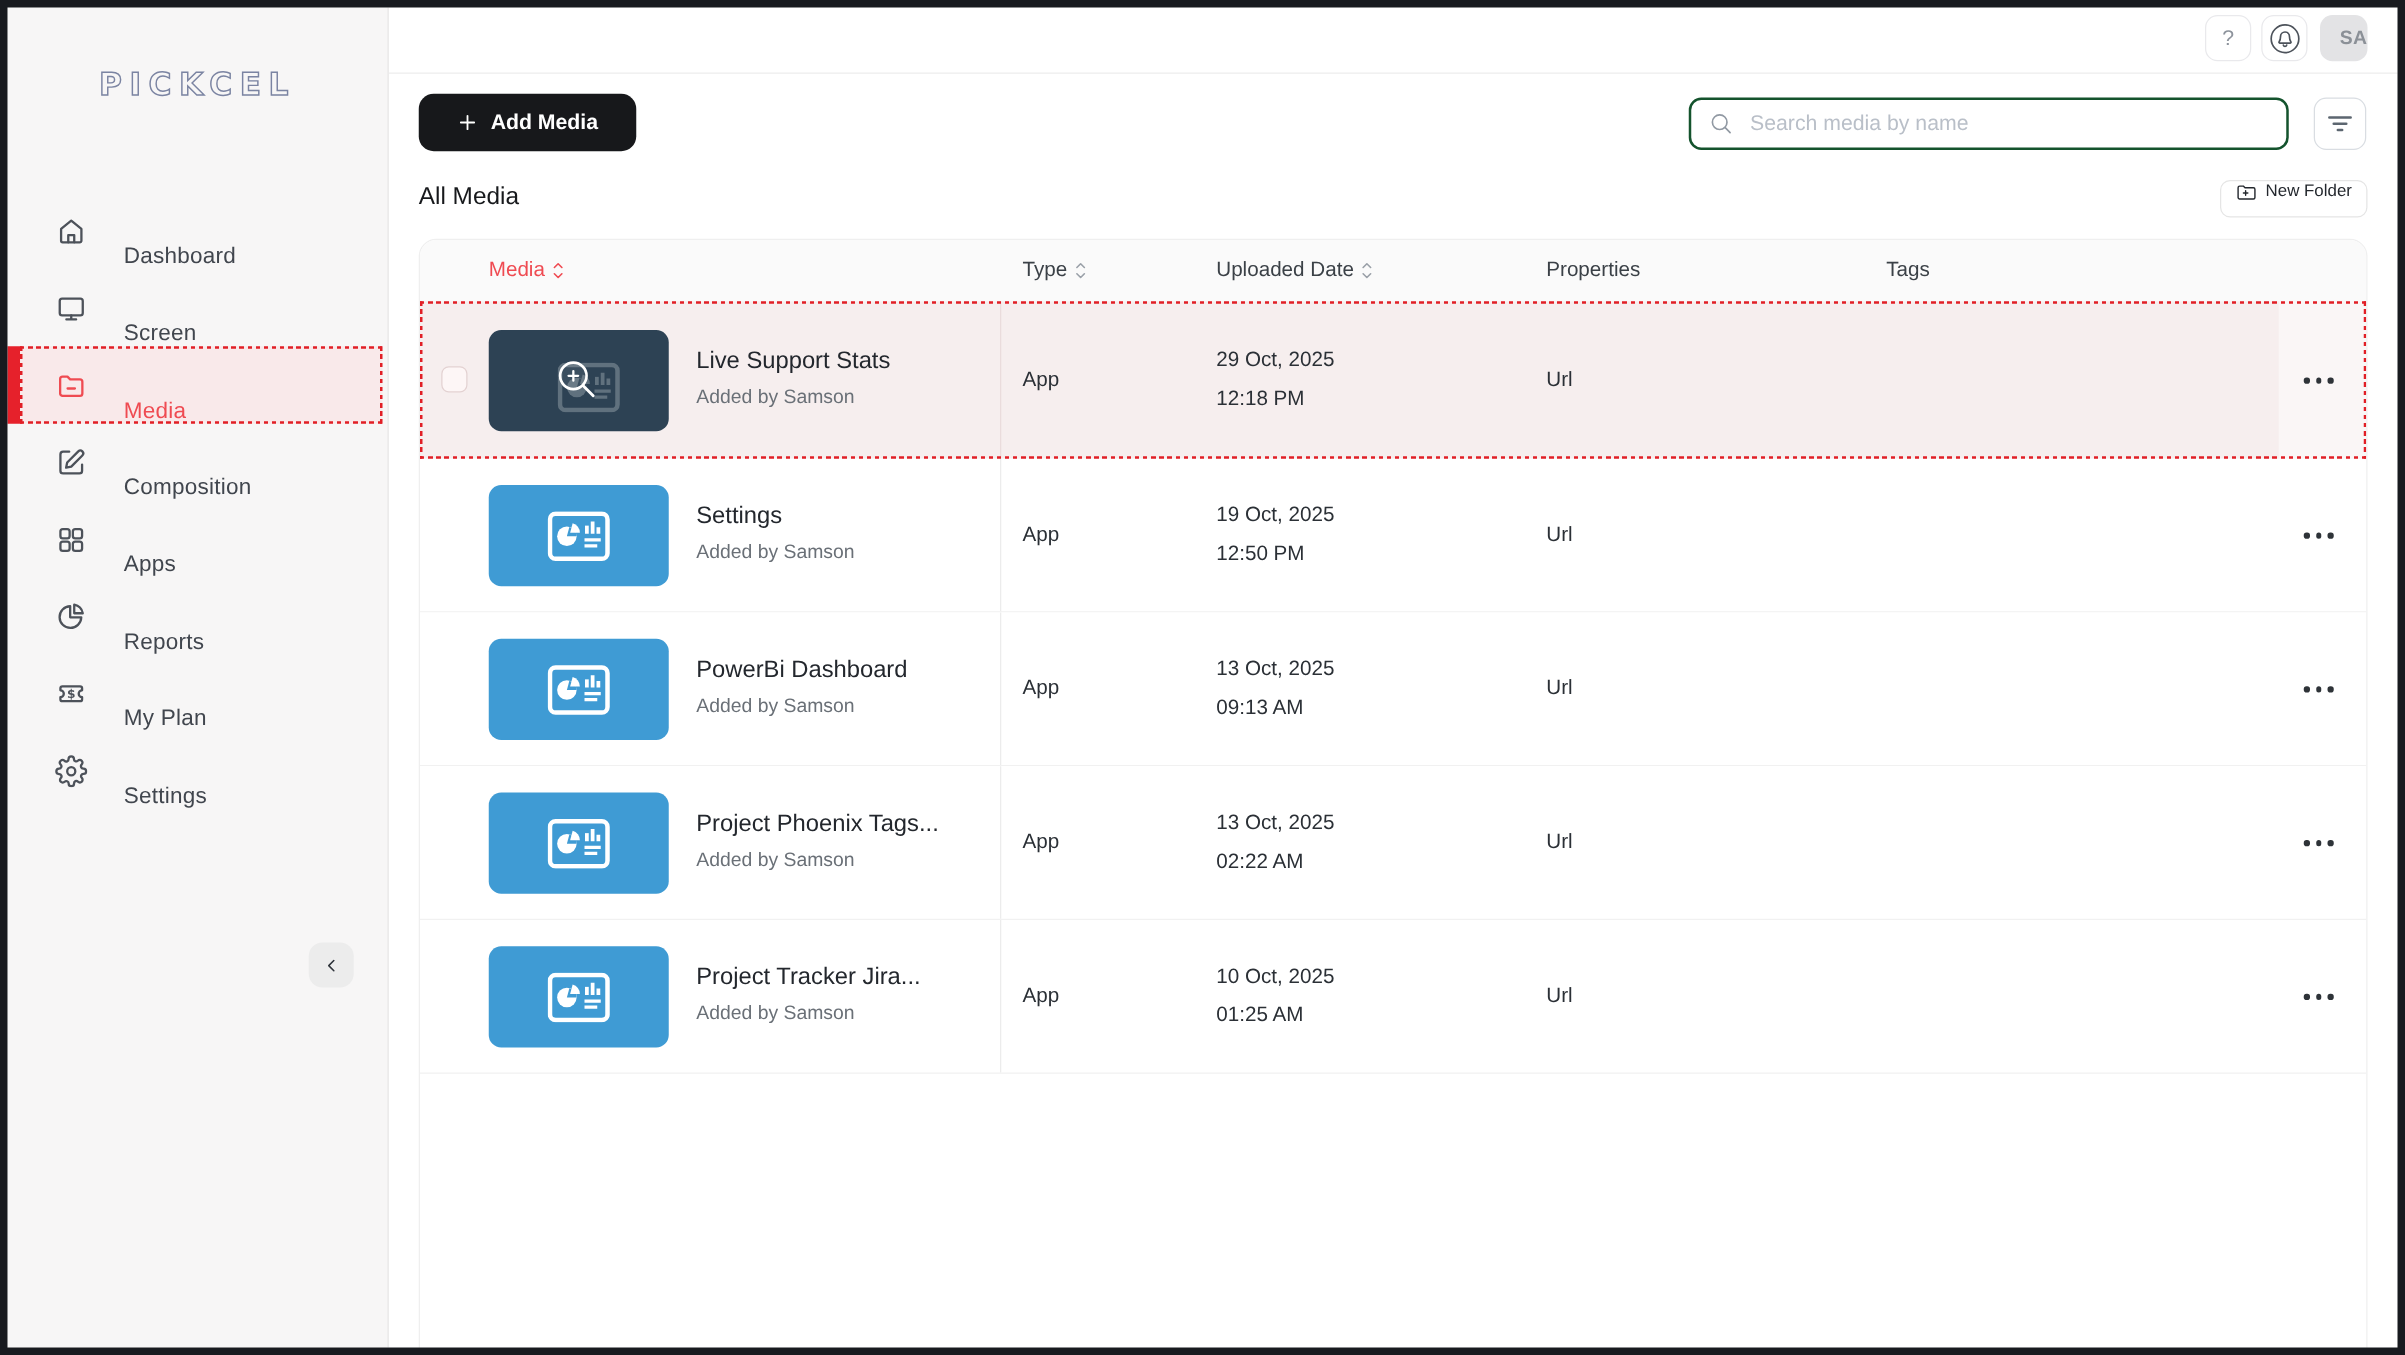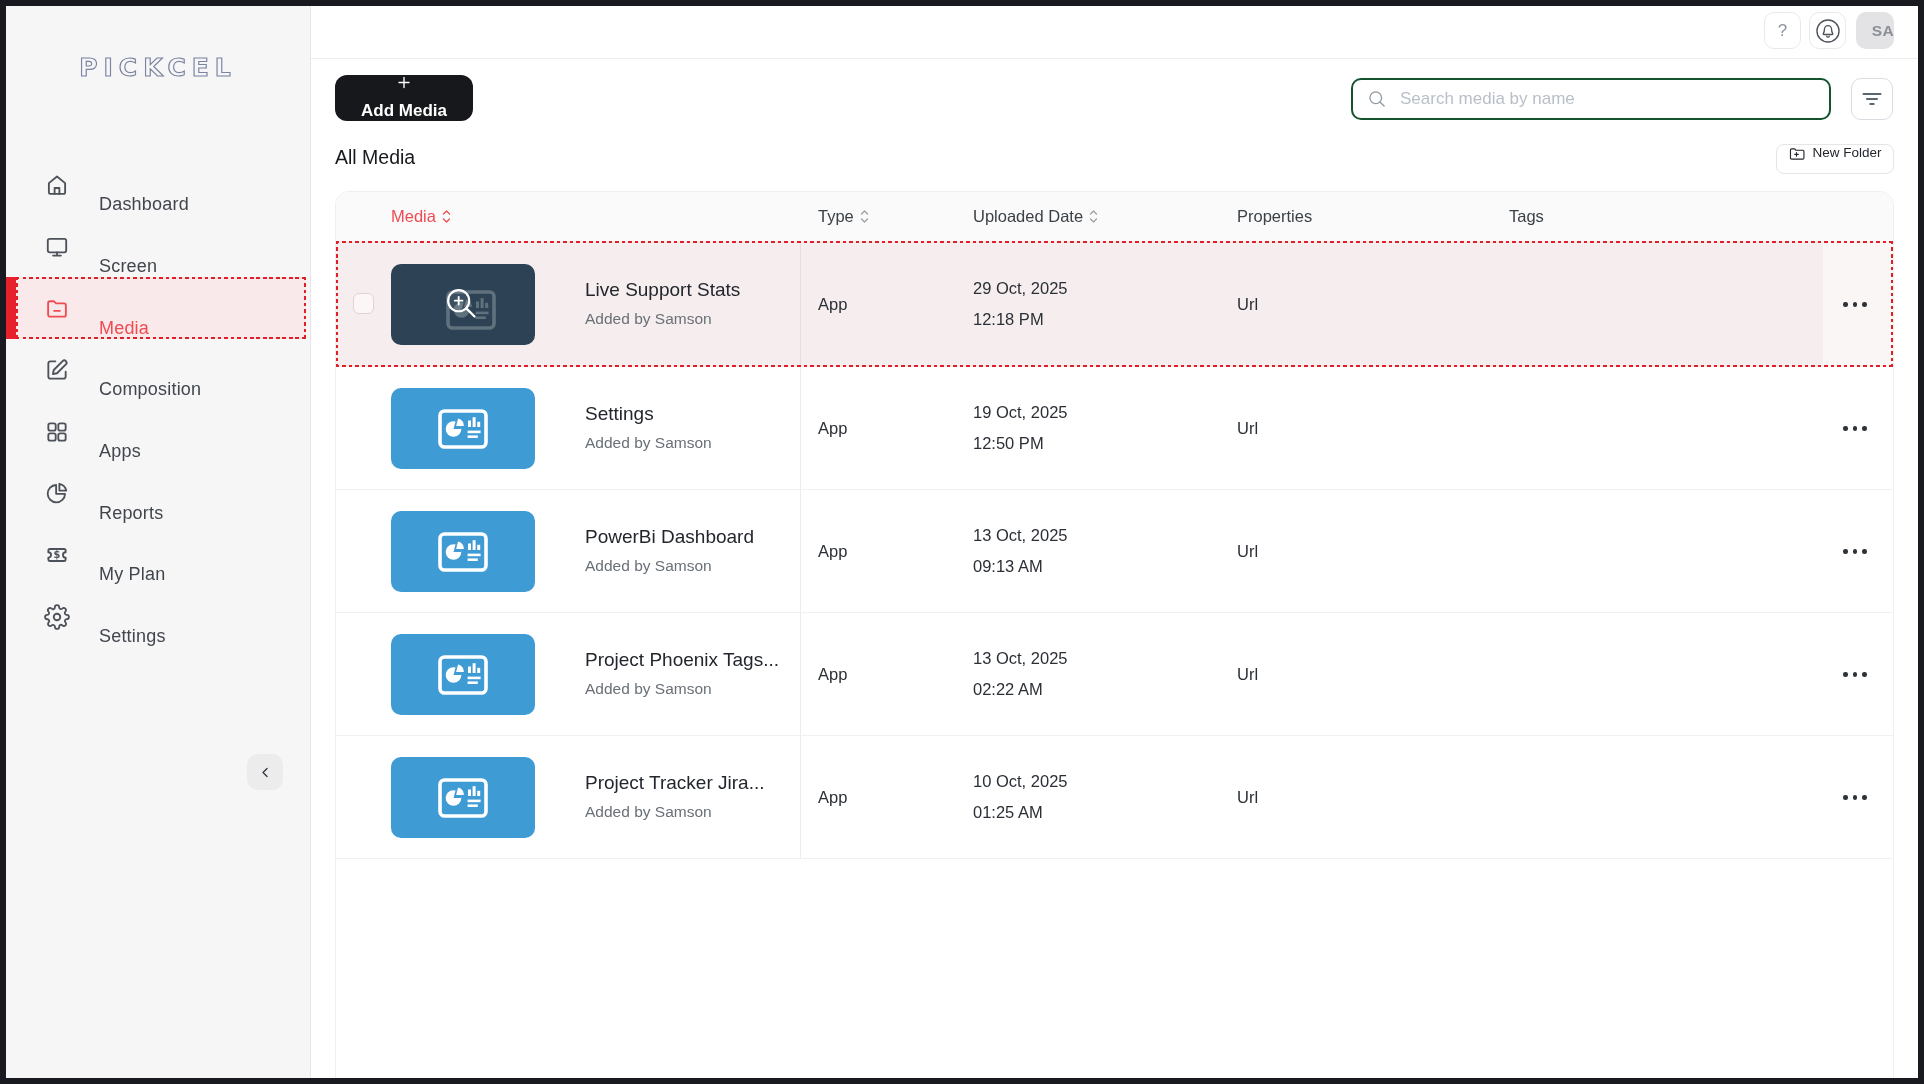--- a/index.html
+++ b/index.html
@@ -38,23 +38,23 @@
   .topbar-line { position:absolute; left:311px; top:58px; right:6px; height:1px; background:#ededed; }
   .icon-btn { position:absolute; top:12px; width:37px; height:37px; border-radius:10px; background:#fff;
     border:1px solid #e9e9ec; display:flex; align-items:center; justify-content:center; cursor:pointer; }
   .help-btn { left:1764px; color:#8d939c; font-size:17px; }
   .bell-btn { left:1809px; color:#4d535b; }
   .avatar { position:absolute; left:1856px; top:12px; width:38px; height:37px; border-radius:10px;
     background:#e3e3e5; border:none; display:flex; align-items:center; justify-content:flex-end;
     color:#8b9097; font-size:15.5px; font-weight:bold; letter-spacing:.3px; cursor:pointer; }
 
   
-  .add-media-btn { position:absolute; left:335px; top:75px; width:138px; height:46px; border-radius:12px;
+  .add-media-btn { position:absolute; left:335px; top:75px; width:174px; height:46px; border-radius:12px;
     background:var(--btn-dark); color:#fff; display:flex; align-items:center; justify-content:center;
-    gap:11px; font-size:17px; font-weight:bold; cursor:pointer;flex-direction:column; }
+    gap:11px; font-size:17px; font-weight:bold; cursor:pointer; }
   .add-media-btn svg { width:16px; height:16px; }
   .search-box { position:absolute; left:1351px; top:78px; width:480px; height:42px; border:2px solid #14532d;
     border-radius:10px; background:#fff; display:flex; align-items:center; padding:0 14px; gap:11px; }
   .search-box svg { width:20px; height:20px; color:#9199a3; flex:0 0 20px; }
   .search-input { border:none; outline:none; flex:1; font-size:17px; color:#333;
     font-family:"Liberation Sans", sans-serif; background:transparent; }
   .search-input::placeholder { color:#b9bfc8; }
   .filter-btn { position:absolute; left:1851px; top:78px; width:42px; height:42px; border:1px solid #d9dde2;
     border-radius:10px; background:#fff; display:flex; align-items:center; justify-content:center; color:#5c6670; cursor:pointer; }
 
@@ -87,21 +87,21 @@
   .row.selected .checkbox { display:block; }
 
   .thumb { position:absolute; left:55px; top:50%; margin-top:-40px; width:144px; height:81px; border-radius:10px;
     background:var(--thumb-blue); display:flex; align-items:center; justify-content:center; --tbg:var(--thumb-blue); color:#fff; }
   .row.selected .thumb { background:var(--thumb-dark); --tbg:var(--thumb-dark); }
   .thumb .appicon { width:50px; height:40px; }
   .row.selected .thumb .appicon { position:absolute; opacity:.5; color:#94a0a8; margin-left:16px; margin-top:10px; }
   .zoom-ic { display:none; position:relative; z-index:2; }
   .row.selected .zoom-ic { display:block; width:50px; height:50px; color:#fff; }
 
-  .name-block { position:absolute; left:221px; top:50%; transform:translateY(-52%);margin-left:28px; }
+  .name-block { position:absolute; left:221px; top:50%; transform:translateY(-52%); }
   .media-name { font-size:19px; color:#23272d; margin-bottom:9px; }
   .media-sub { font-size:15.5px; color:#6a7077; }
   .cell-type { position:absolute; left:482px; top:50%; transform:translateY(-50%); font-size:16.5px; color:#2b3036; }
   .cell-date { position:absolute; left:637px; top:50%; transform:translateY(-50%); font-size:16.5px; color:#2b3036; line-height:31px; }
   .cell-props { position:absolute; left:901px; top:50%; transform:translateY(-50%); font-size:16.5px; color:#2b3036; }
   .cell-tags { position:absolute; left:1173px; top:50%; transform:translateY(-50%); font-size:16.5px; color:#2b3036; }
   .dots { position:absolute; left:1500px; top:50%; margin-top:-2px; width:38px; display:flex; gap:5px; justify-content:center; cursor:pointer; }
   .dots i { width:4.5px; height:4.5px; border-radius:50%; background:#2e3338; }
 </style>
 </head>

